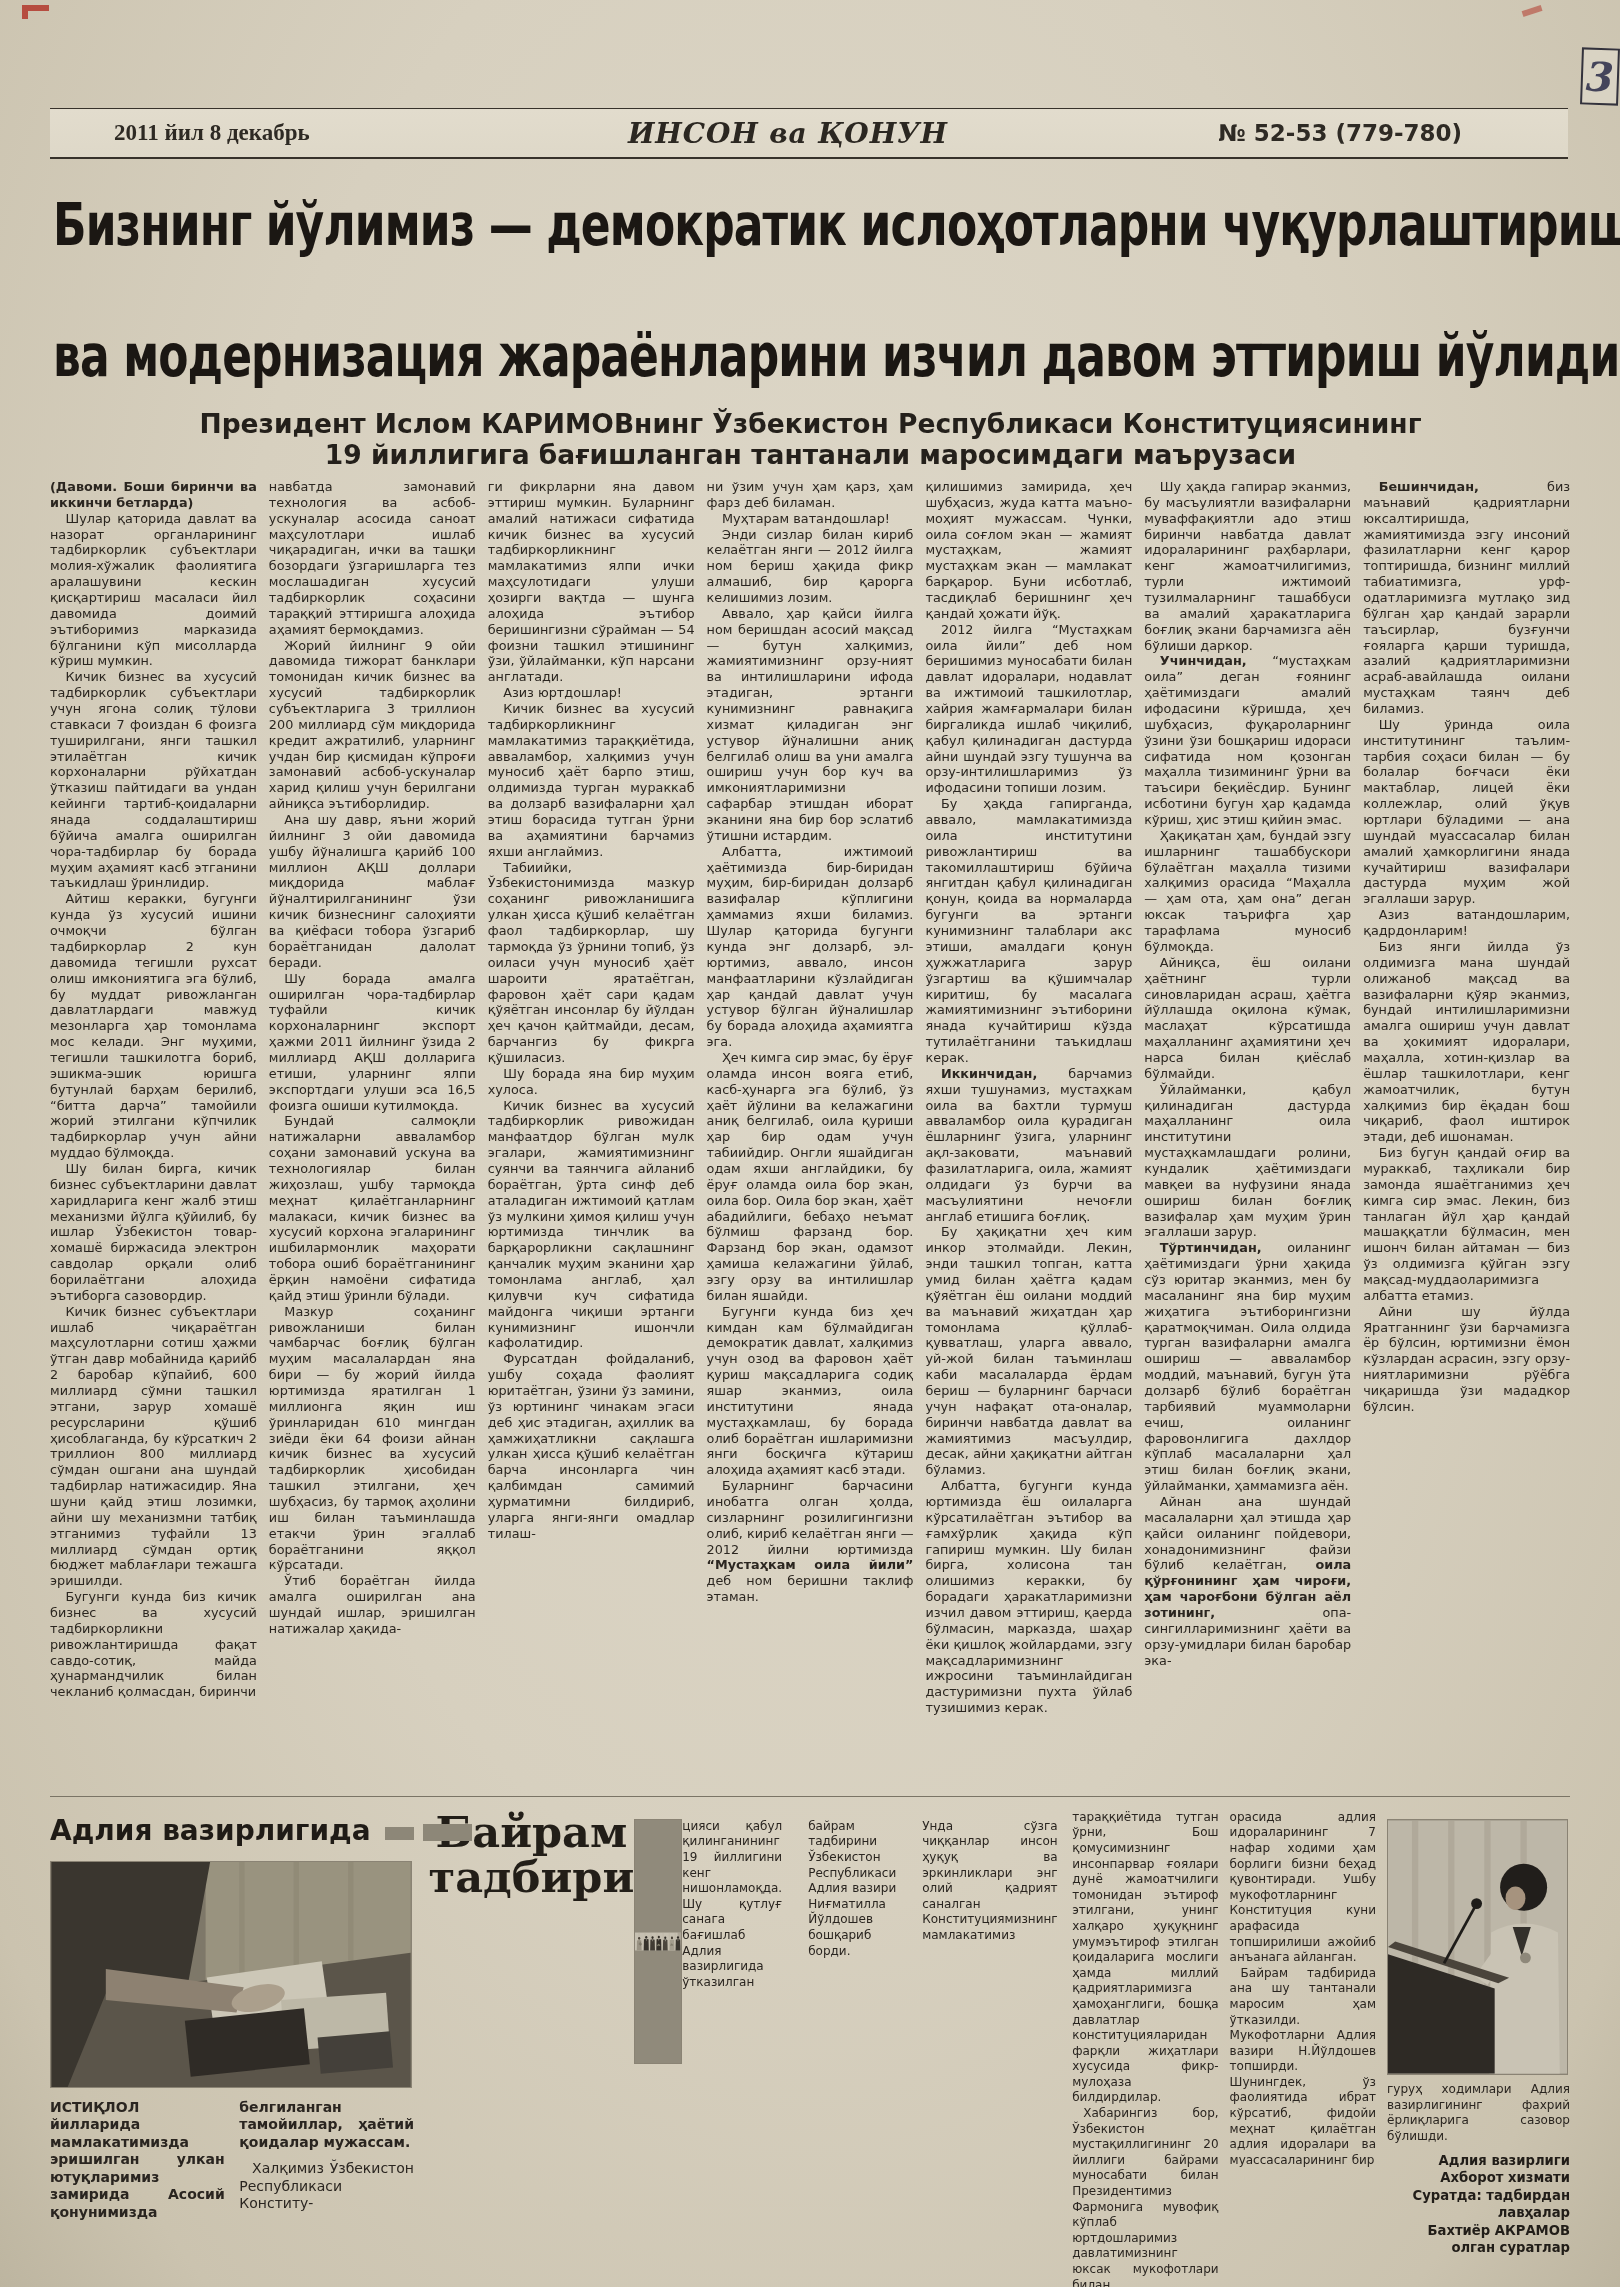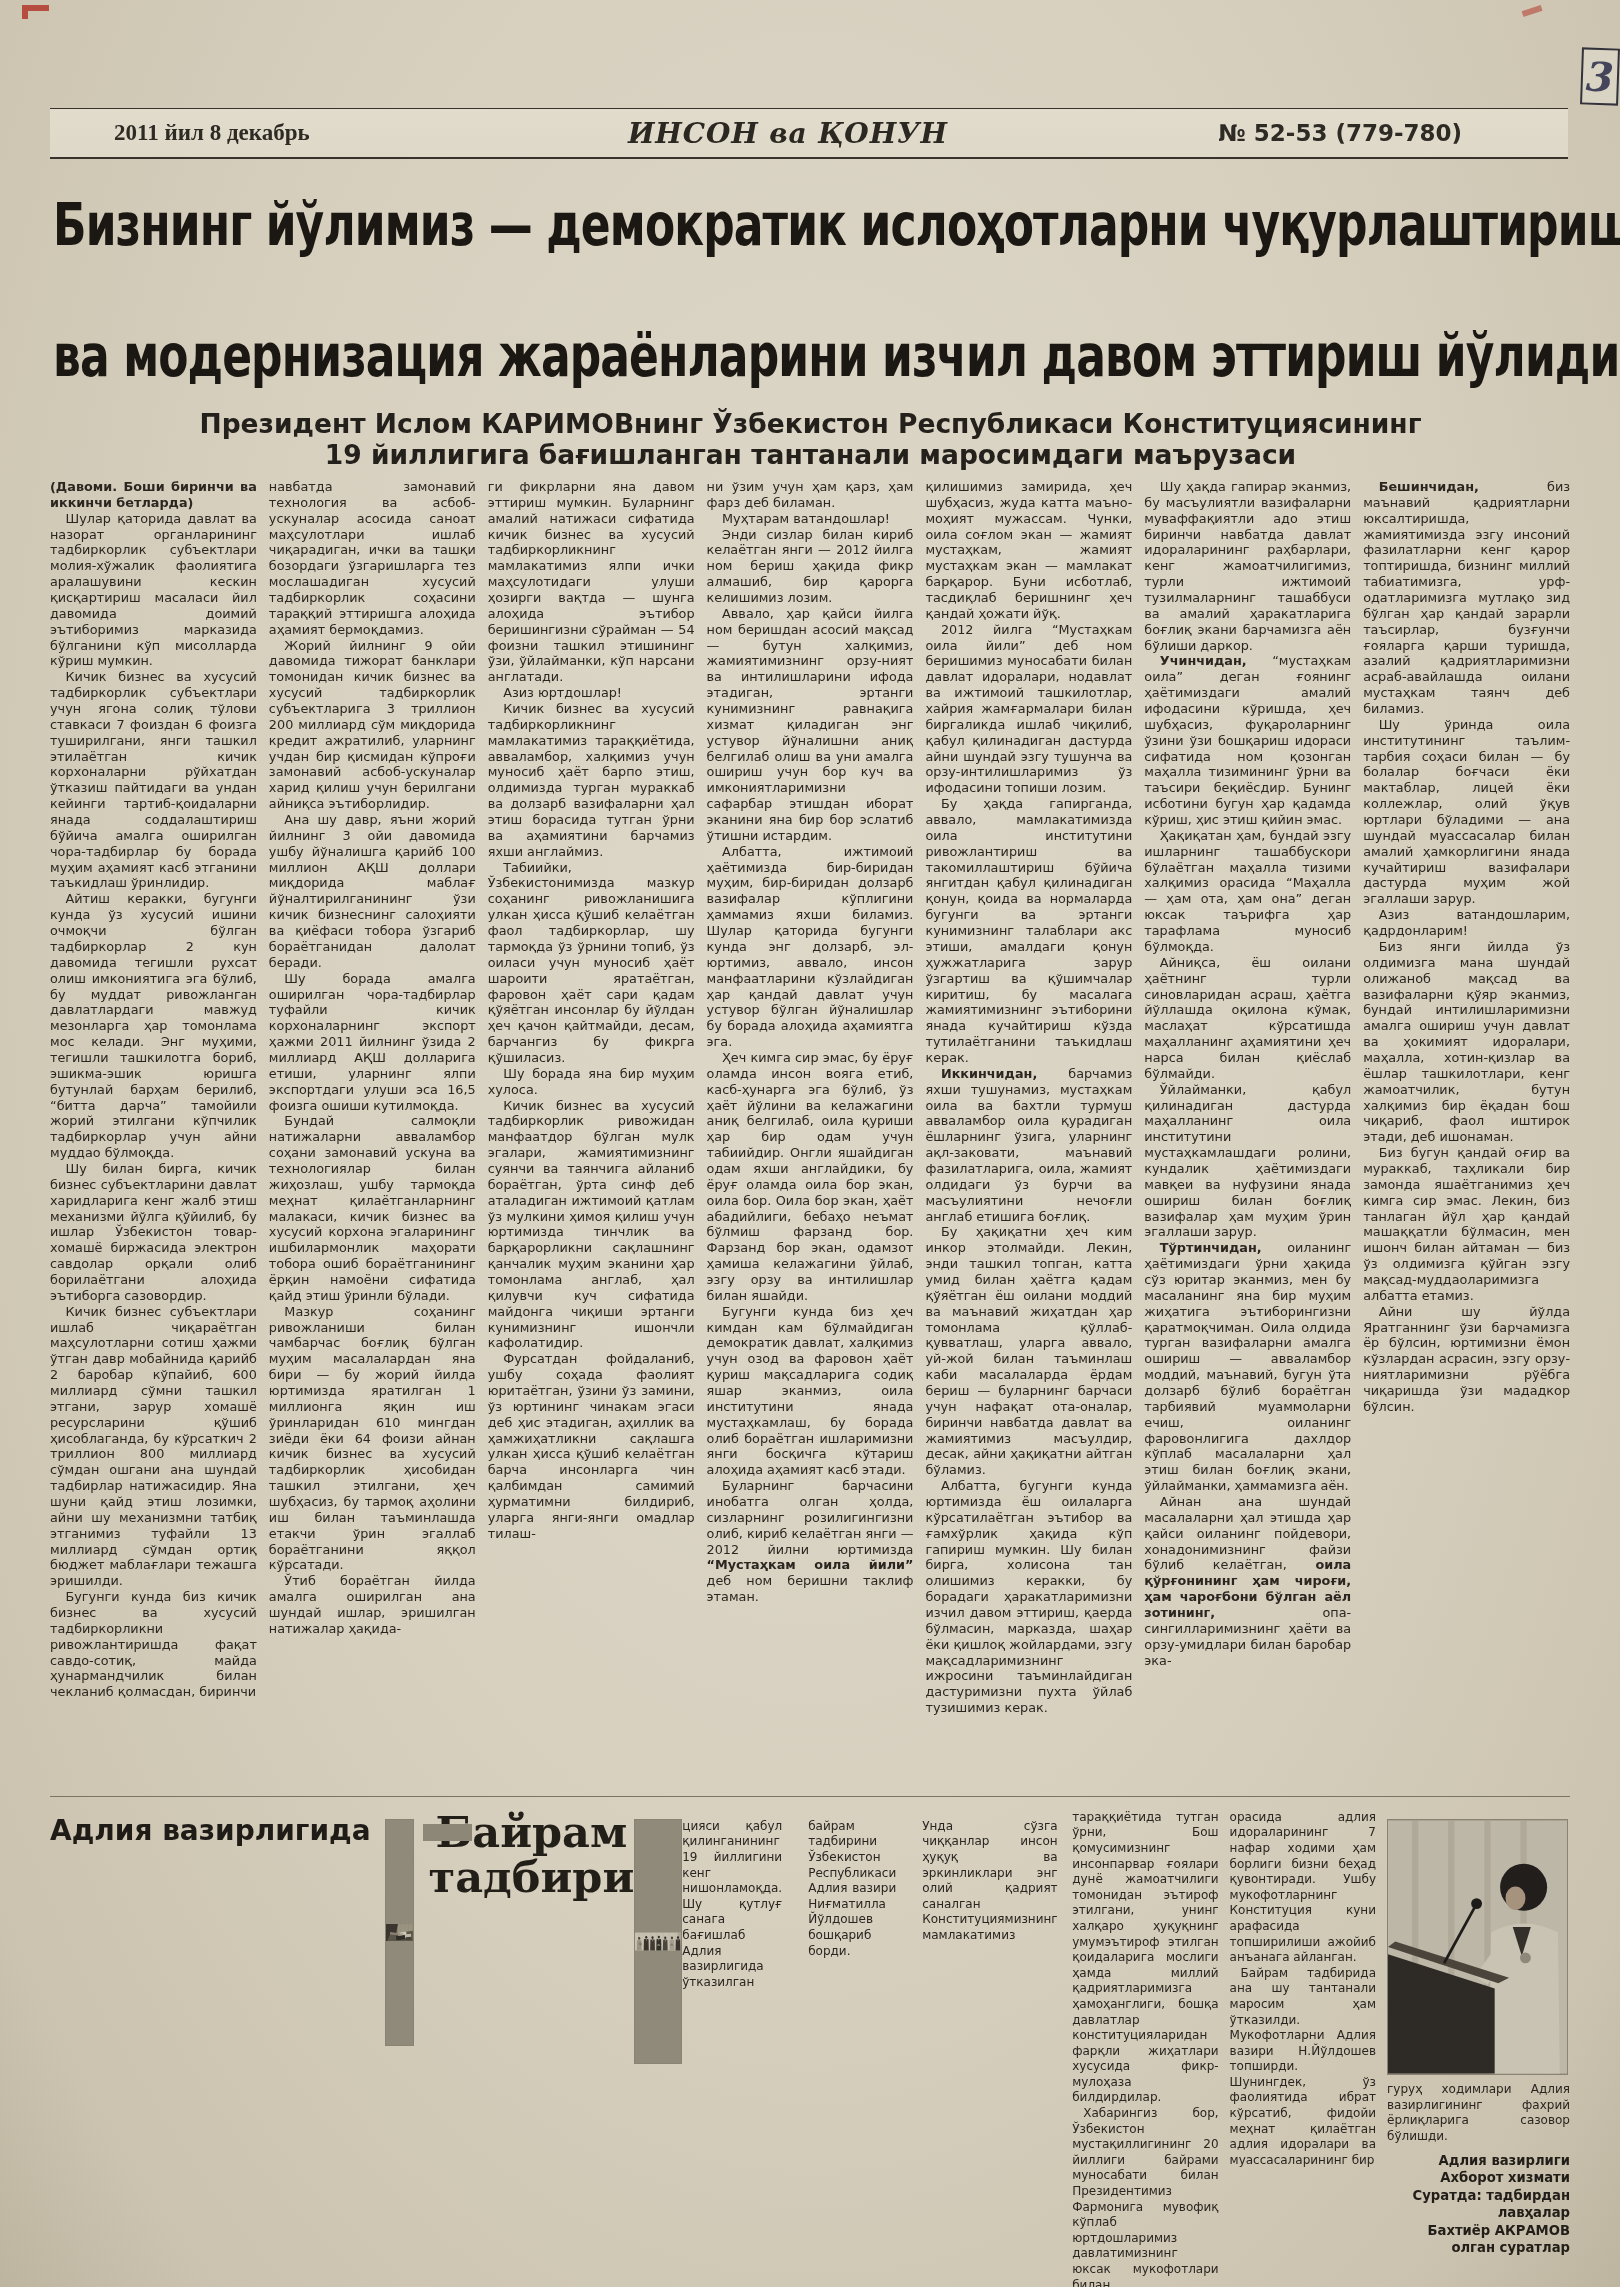--- a/index.html
+++ b/index.html
@@ -31,21 +31,21 @@
     font-weight:bold;font-size:26.5px;line-height:1.16;color:#24201b}
   .columns{position:absolute;left:50px;right:51px;top:479px;height:1303px;
     display:flex;gap:12px;overflow:hidden}
   .col{flex:1;overflow:hidden;text-align:justify;font-size:12.8px;line-height:1.24;
     color:#2b2620;overflow-wrap:break-word}
   .col p{text-indent:15.5px}
   .col p.noind{text-indent:0}
   .col b{font-weight:bold}
   .bottom{position:absolute;left:50px;right:51px;top:1796px;bottom:25.6px;
     border-top:0.9px solid #7a7465;padding-top:12.8px;display:flex;gap:14.6px}
-  .b-left{width:364px;display:flex;}
+  .b-left{width:364px;display:flex;flex-direction:column}
   .b-left .hrow{display:flex;align-items:center;height:42px}
   .b-left .htxt{font-weight:bold;font-size:28px;color:#1f1b16;white-space:nowrap}
   .b-left .hbar{flex:1;height:12.8px;background:#8d8778;margin-left:14.6px;margin-top:5.5px}
   .photo{display:block;margin-top:9.1px;border:0.9px solid #8a8374;background:#908a7b}
   .b-caption{margin-top:11px;columns:2;column-gap:14.6px;font-size:14px;line-height:1.25;text-align:justify}
   .b-caption p{margin-bottom:9.1px}
   .b-caption p.noind{text-indent:0}
   .b-caption p{text-indent:12.8px}
   .b-caption b{font-weight:bold}
   .b-center{width:629px;display:flex;flex-direction:row}
@@ -168,20 +168,24 @@
       <line x1="330" y1="0" x2="330" y2="128" stroke="#8a8471" stroke-width="6" opacity=".5"></line>
       <polygon points="0,0 175,0 130,248 0,248" fill="#3a362f"></polygon>
       <polygon points="60,145 396,100 396,248 18,248" fill="#5b554a"></polygon>
       <rect x="175" y="118" width="128" height="62" fill="#ccc7b7" transform="rotate(-8 239 149)"></rect>
       <rect x="255" y="148" width="116" height="56" fill="#bdb8a7" transform="rotate(-4 313 176)"></rect>
       <rect x="150" y="168" width="132" height="62" fill="#2f2b26" transform="rotate(-6 216 199)"></rect>
       <polygon points="60,118 212,138 204,166 60,152" fill="#8d8171"></polygon>
       <ellipse cx="228" cy="150" rx="30" ry="14" fill="#ab9f8c" transform="rotate(-14 228 150)"></ellipse>
       <rect x="295" y="190" width="80" height="40" fill="#44403a" transform="rotate(-5 335 210)"></rect>
     </svg>
+    <div class="b-caption">
+        <p class="noind"><b>ИСТИҚЛОЛ йилларида мамлакатимизда эришилган улкан ютуқларимиз замирида Асосий қонунимизда белгиланган тамойиллар, ҳаётий қоидалар мужассам.</b></p>
+        <p><span>Халқимиз Ўзбекистон Республикаси Конститу-</span></p>
+      </div>
   </div>
 
   <div class="b-center">
     <div class="chead">
       <span class="deco"></span>
       <span>Байрам тадбири</span>
     </div>
     <svg class="photo" width="627" height="245" viewBox="0 0 686 268">
       <rect width="686" height="268" fill="#c6c0b1"></rect>
       <g stroke="#b2ab9b" stroke-width="9" opacity=".6">

